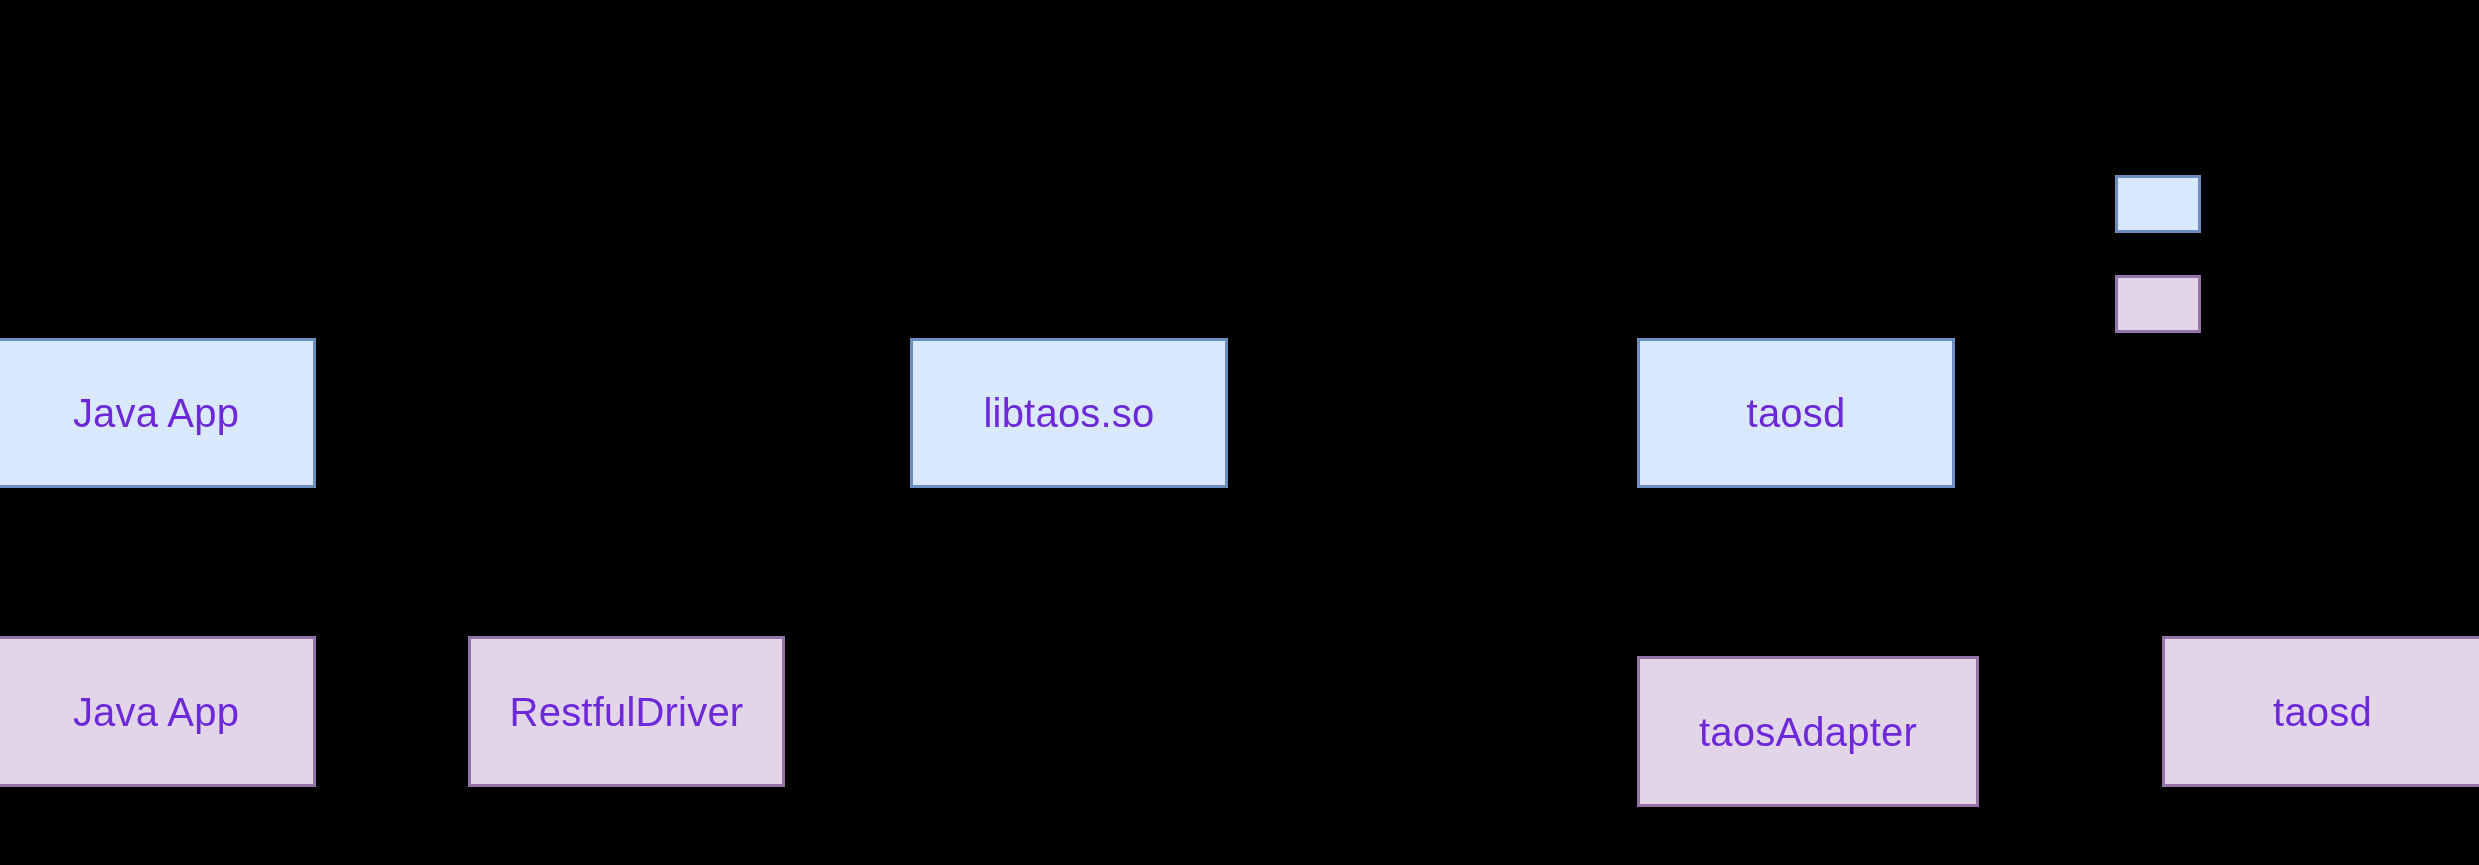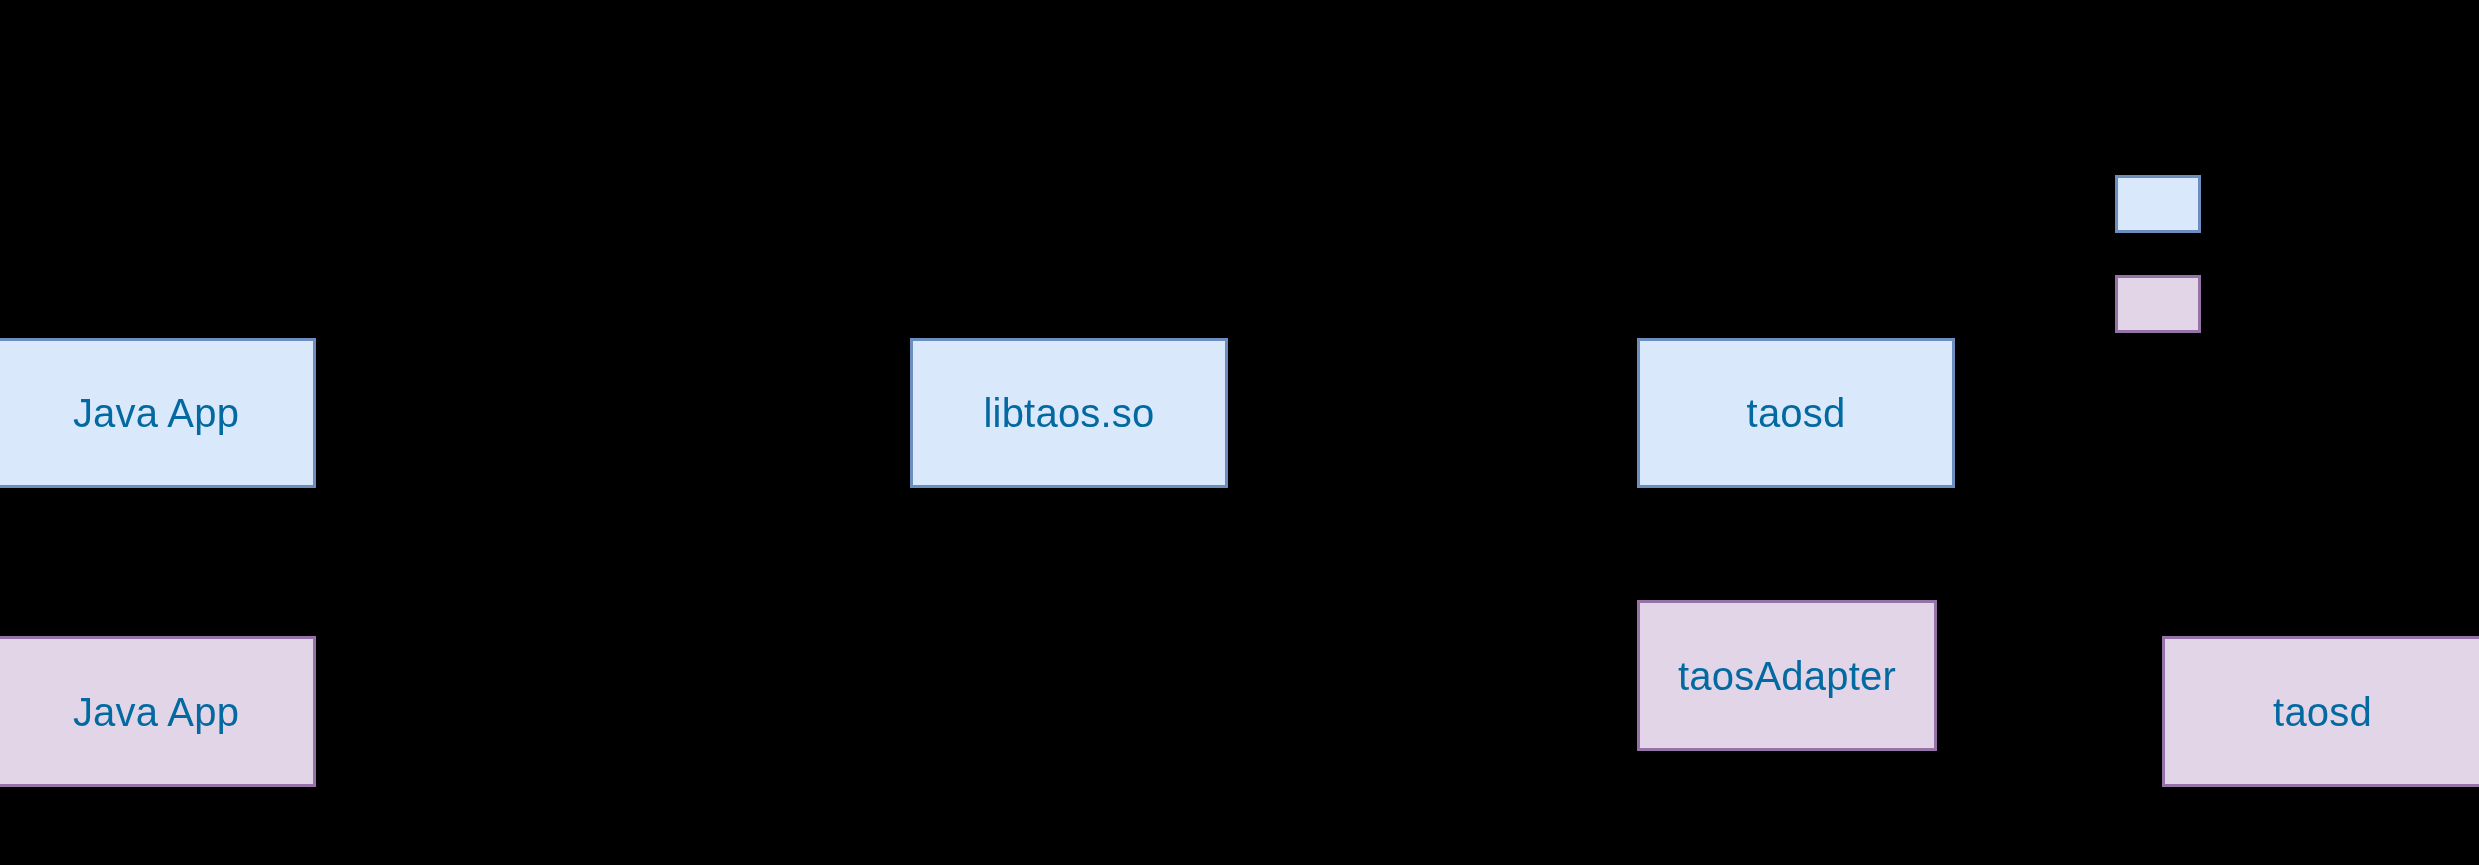--- a/index.html
+++ b/index.html
@@ -25,21 +25,21 @@
     align-items: center;
     justify-content: center;
     border-width: 3px;
     border-style: solid;
     text-align: center;
     line-height: 1.15;
     user-select: none;
   }
   .node .node-label {
     font-size: 40px;
-    color: #0369a1;
+    color: #6d28d9;
     letter-spacing: 0.2px;
     white-space: nowrap;
   }
 
   .node.blue {
     background: #dae8fc;
     border-color: #6c8ebf;
   }
   .node.pink {
     background: #e1d5e7;
@@ -130,22 +130,25 @@
   </div>
 
   <div class="node blue" style="left:1637px; top:338px; width:318px; height:150px;">
     <span class="node-label">taosd</span>
   </div>
 
   <div class="node pink" style="left:-4px; top:636px; width:320px; height:151px;">
     <span class="node-label">Java App</span>
   </div>
 
+  <div class="node pink" style="left:468px; top:636px; width:317px; height:151px;">
+    <span class="node-label">RestfulDriver</span>
+  </div>
 
-  <div class="node pink" style="left:1637px; top:600px; width:300px; height:151px;">
+  <div class="node pink" style="left:1637px; top:656px; width:342px; height:151px;">
     <span class="node-label">taosAdapter</span>
   </div>
 
   <div class="node pink" style="left:2162px; top:636px; width:321px; height:151px;">
     <span class="node-label">taosd</span>
   </div>
 
   <div class="legend">
     <div class="legend-swatch blue" style="left:2115px; top:175px; width:86px; height:58px;"></div>
     <div class="legend-text" style="left:2215px; top:192px;"></div>

